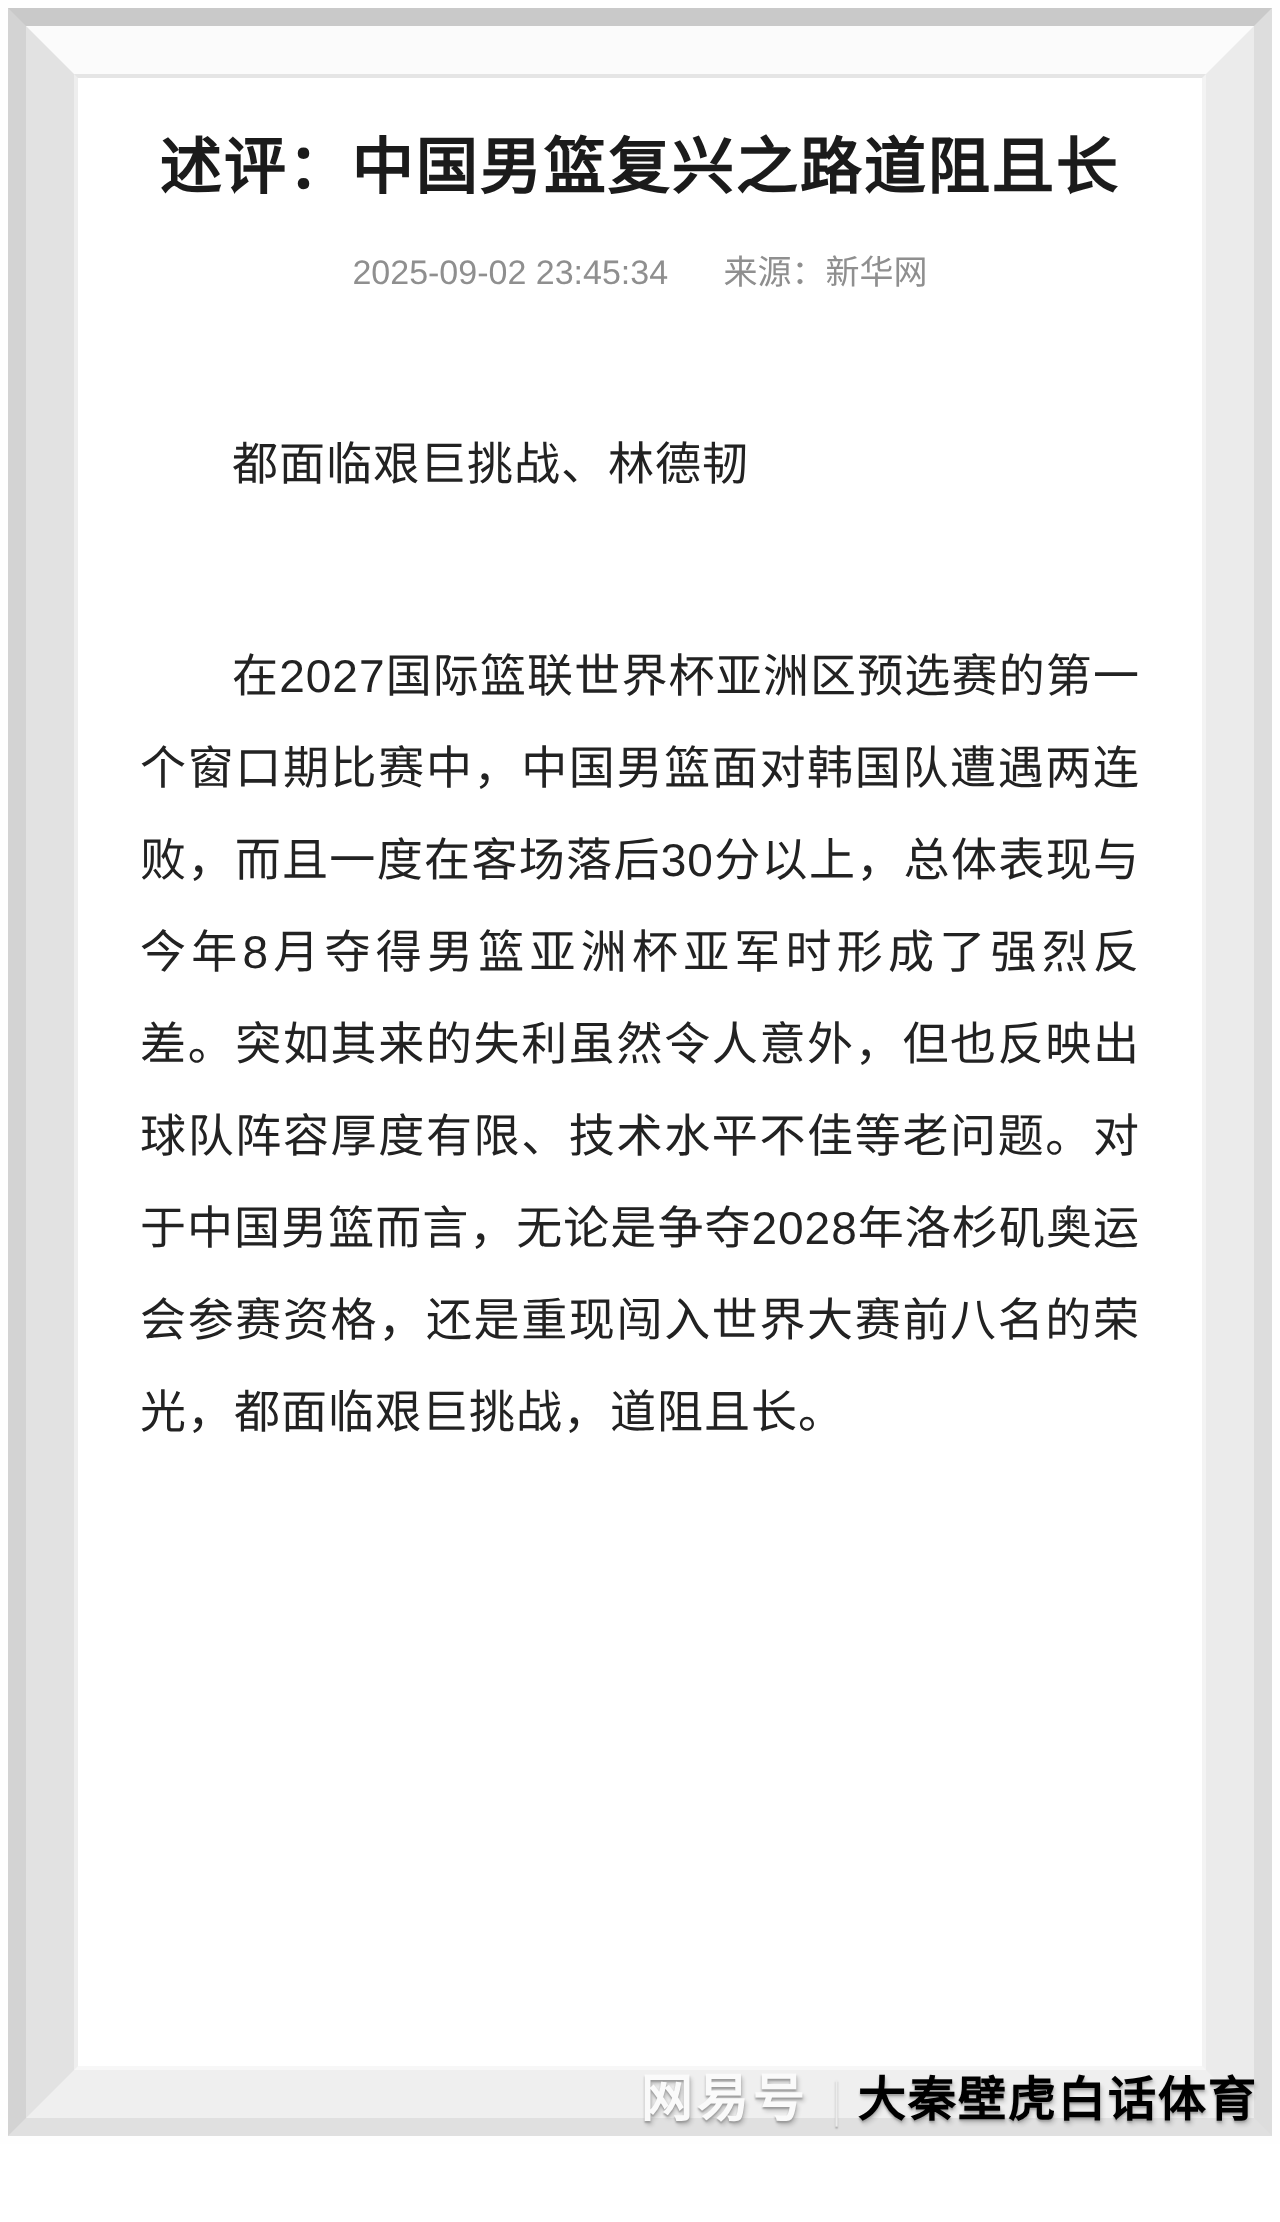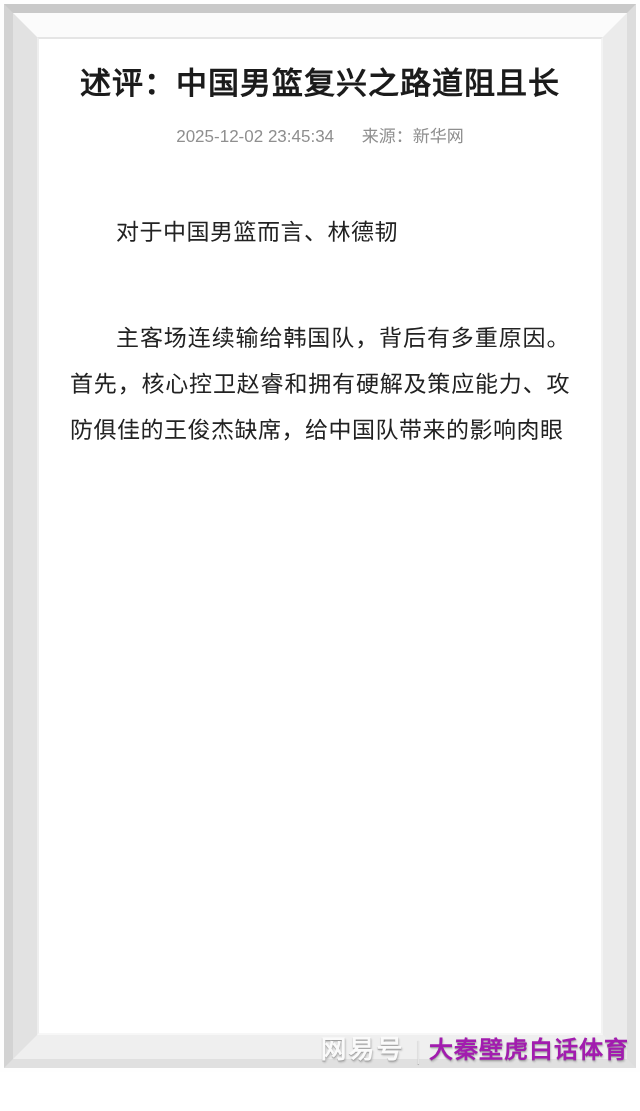--- a/index.html
+++ b/index.html
@@ -104,47 +104,47 @@
     font-size: 25px;
     font-weight: 400;
     color: #ececec;
     text-shadow: 0 1px 1px #a5a5a5;
     transform: scaleX(0.55);
   }
   .wm-channel {
     font-size: 24px;
     font-weight: 700;
     letter-spacing: 1px;
-    color: #a21caf;
+    color: #000000;
     text-shadow: 0 1px 1px #a0a0a0, 1px 2px 2px rgba(0,0,0,0.15);
   }
 </style>
 </head>
 <body>
 
 <div class="page">
   <div class="frame-1">
     <div class="frame-2">
       <div class="frame-3">
         <div class="frame-4">
           <div class="content">
 
             <h1 class="title">述评：中国男篮复兴之路道阻且长</h1>
 
             <div class="meta">
-              <span>2025-12-02 23:45:34</span>
+              <span>2025-09-02 23:45:34</span>
               <span class="src">来源：新华网</span>
             </div>
 
             <div class="article">
 
-              <p>对于中国男篮而言、林德韧</p>
+              <p>都面临艰巨挑战、林德韧</p>
 
+              <p>在2027国际篮联世界杯亚洲区预选赛的第一个窗口期比赛中，中国男篮面对韩国队遭遇两连败，而且一度在客场落后30分以上，总体表现与今年8月夺得男篮亚洲杯亚军时形成了强烈反差。突如其来的失利虽然令人意外，但也反映出球队阵容厚度有限、技术水平不佳等老问题。对于中国男篮而言，无论是争夺2028年洛杉矶奥运会参赛资格，还是重现闯入世界大赛前八名的荣光，都面临艰巨挑战，道阻且长。</p>
 
-              <p>主客场连续输给韩国队，背后有多重原因。首先，核心控卫赵睿和拥有硬解及策应能力、攻防俱佳的王俊杰缺席，给中国队带来的影响肉眼</p>
             </div>
 
           </div>
         </div>
       </div>
     </div>
   </div>
 
   <div class="watermark">
     <span class="wm-logo">网易号</span>

